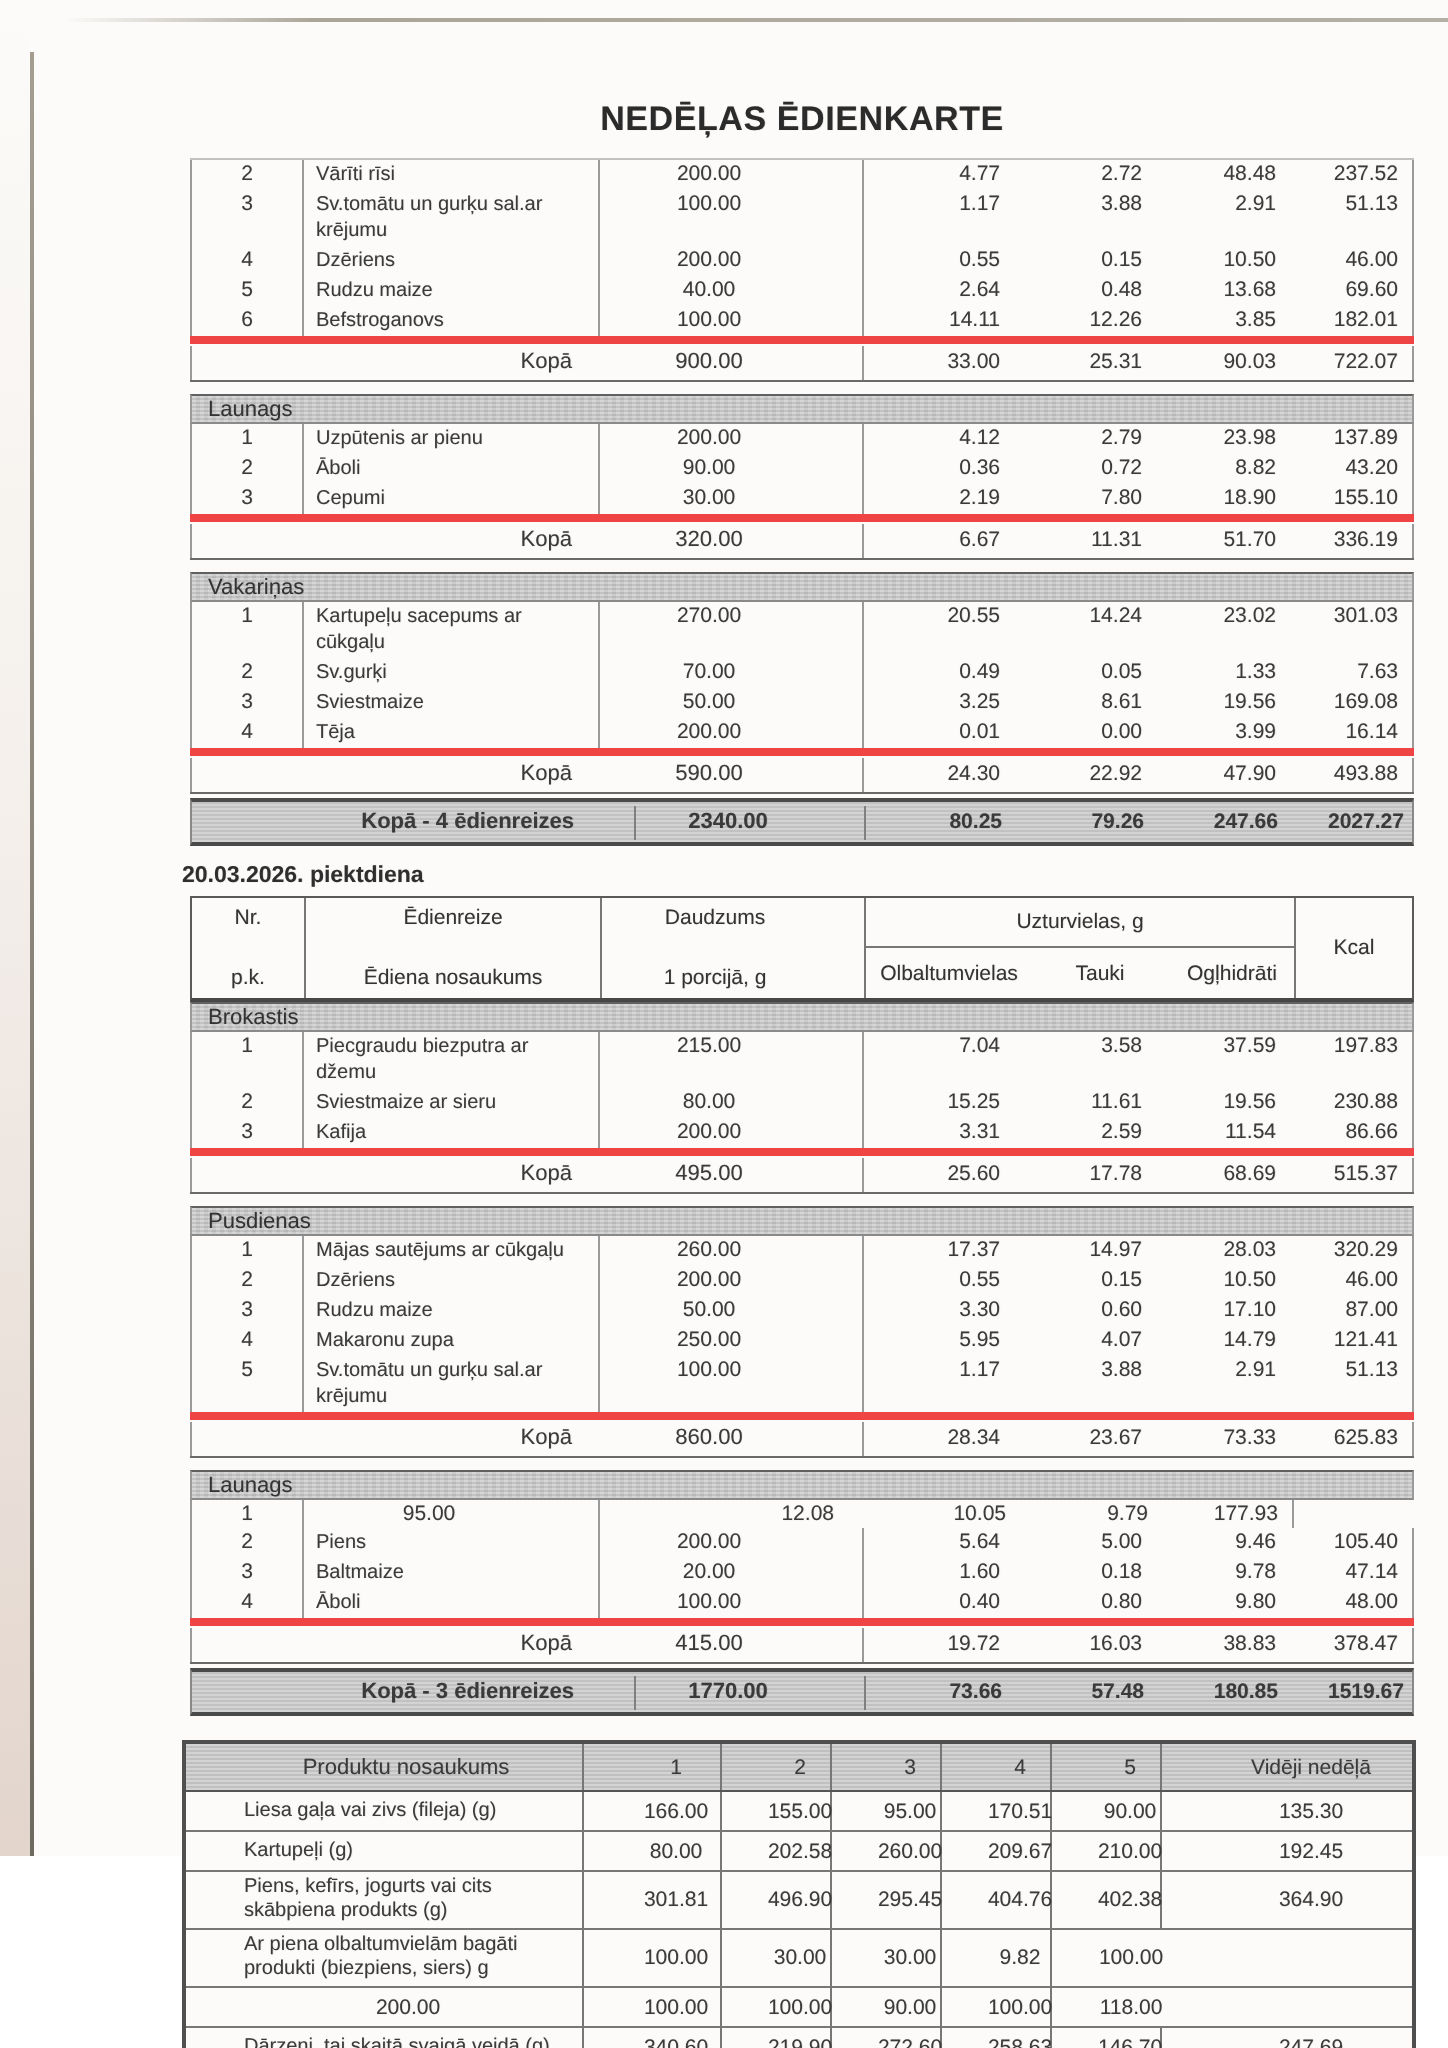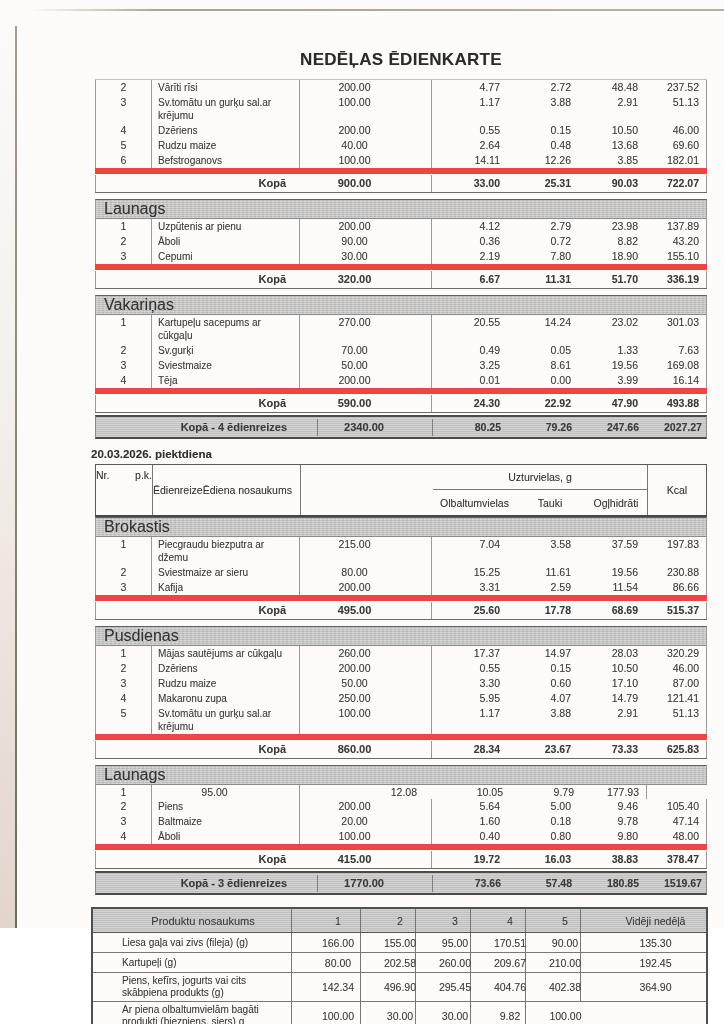--- a/index.html
+++ b/index.html
@@ -25,30 +25,30 @@
   .mrow > div{line-height:13px;padding-top:1px;box-sizing:border-box;}
   .mrow.item{min-height:14px;}
   .menu .mrow.item:first-child{border-top:1px solid #c2c1bd;}
   .item .cNr{border-left:1px solid #9a9a9a;border-right:1px solid #9a9a9a;text-align:center;font-size:10.5px;}
   .item .cName{border-right:1px solid #9a9a9a;padding:1px 4px 1px 6px;font-size:10px;}
   .item .cQty{border-right:1px solid #9a9a9a;text-align:center;padding-right:22px;font-size:10.5px;}
   .cP,.cF,.cC,.cK{text-align:right;font-size:10.5px;}
   .cP{padding-right:15px;}.cF{padding-right:12px;}.cC{padding-right:9px;}.cK{padding-right:7px;}
   .item .cK{border-right:1px solid #9a9a9a;}
 
-  .mrow.total{border-top:6px solid #ef4444;border-bottom:1px solid #6a6a6a;
-     font-weight:bold;min-height:18px;align-items:center;}
+  .mrow.total{border-top:4px solid #ef4444;border-bottom:1px solid #6a6a6a;
+     font-weight:normal;min-height:18px;align-items:center;}
   .total .cLabel{grid-column:1/3;text-align:right;padding-right:14px;font-size:11px;
      border-left:1px solid #9a9a9a;}
   .total .cQty{border-right:1px solid #9a9a9a;text-align:center;padding-right:22px;font-size:11px;}
   .total .cK{border-right:1px solid #9a9a9a;}
   .total > div{padding-top:2px;padding-bottom:2px;}
 
   .bar{width:612px;box-sizing:border-box;min-height:15px;display:flex;align-items:center;
-     padding-left:8px;font-size:16px;color:#333;
+     padding-left:8px;font-size:11px;color:#333;
      background-color:#c9c9c9;
      background-image:repeating-linear-gradient(0deg,rgba(255,255,255,.18) 0 1px,rgba(0,0,0,.05) 1px 2px),
                       repeating-linear-gradient(90deg,rgba(255,255,255,.07) 0 2px,rgba(0,0,0,.04) 2px 4px);
      border-top:1px solid #606060;border-bottom:1px solid #8a8a8a;
      border-left:1px solid #9a9a9a;border-right:1px solid #9a9a9a;}
   .gap{height:6px;}
 
   .mrow.grand{margin-top:2px;min-height:20px;align-items:center;font-weight:bold;
      background-color:#cbcbcb;
      background-image:repeating-linear-gradient(0deg,rgba(255,255,255,.16) 0 1px,rgba(0,0,0,.05) 1px 2px);
@@ -59,24 +59,24 @@
      text-align:center;padding-right:22px;font-size:11px;}
   .grand > div{padding-top:2px;padding-bottom:2px;margin-left:16px;}
 
   .date-heading{font-size:11.5px;font-weight:bold;color:#2e2e2e;margin:9px 0 4px -4px;}
 
   
   .mhdr{display:grid;grid-template-columns:57px 148px 132px 215px 58px;
      grid-template-rows:25px 25px;width:612px;box-sizing:border-box;
      border:1px solid #5a5a5a;border-bottom:2px solid #474747;font-size:10.5px;color:#333;}
   .mhdr > div{box-sizing:border-box;}
-  .hNr{grid-row:1/3;grid-column:1;border-right:1px solid #777;display:flex;
-     justify-content:space-between;align-items:flex-start;padding:4px 0;}
-  .hName{grid-row:1/3;grid-column:2;border-right:1px solid #777;display:flex;flex-direction:row;
-     align-items:center;padding:4px 0;}
+  .hNr{grid-row:1/3;grid-column:1;border-right:1px solid #777;display:flex;flex-direction:column;
+     justify-content:space-between;align-items:center;padding:4px 0;}
+  .hName{grid-row:1/3;grid-column:2;border-right:1px solid #777;display:flex;flex-direction:column;
+     justify-content:space-between;align-items:center;padding:4px 0;}
   .hQty{grid-row:1/3;grid-column:3;border-right:1px solid #777;display:flex;flex-direction:column;
      justify-content:space-between;align-items:center;padding:4px 18px 4px 0;}
   .hNut{grid-row:1;grid-column:4;border-right:1px solid #777;border-bottom:1px solid #777;
      display:flex;align-items:center;justify-content:center;}
   .hSub{grid-row:2;grid-column:4;border-right:1px solid #777;display:grid;
      grid-template-columns:83px 68px 64px;align-items:center;}
   .hSub span{text-align:center;}
   .hKcal{grid-row:1/3;grid-column:5;display:flex;align-items:center;justify-content:center;}
 
   
@@ -276,20 +276,24 @@
     <div class="date-heading">20.03.2026.  piektdiena</div>
 
     <div class="mhdr">
       <div class="hNr">
         <span>Nr.</span>
         <span>p.k.</span>
       </div>
       <div class="hName">
         <span>Ēdienreize</span>
         <span>Ēdiena nosaukums</span>
+      </div>
+      <div class="hQty">
+        <span>Daudzums</span>
+        <span>1 porcijā, g</span>
       </div>
       <div class="hNut">Uzturvielas, g</div>
       <div class="hSub">
         <span>Olbaltumvielas</span>
         <span>Tauki</span>
         <span>Ogļhidrāti</span>
       </div>
       <div class="hKcal">Kcal</div>
     </div>
 
@@ -492,21 +496,21 @@
     <div>80.00</div>
     <div>202.58</div>
     <div>260.00</div>
     <div>209.67</div>
     <div>210.00</div>
     <div>192.45</div>
   </div>
 
   <div class="prow">
     <div class="pName">Piens, kefīrs, jogurts vai cits skābpiena produkts (g)</div>
-    <div>142.34</div>
+    <div>301.81</div>
     <div>496.90</div>
     <div>295.45</div>
     <div>404.76</div>
     <div>402.38</div>
     <div>364.90</div>
   </div>
 
   <div class="prow">
     <div class="pName">Ar piena olbaltumvielām bagāti produkti (biezpiens, siers) g</div>
     <div>100.00</div>

